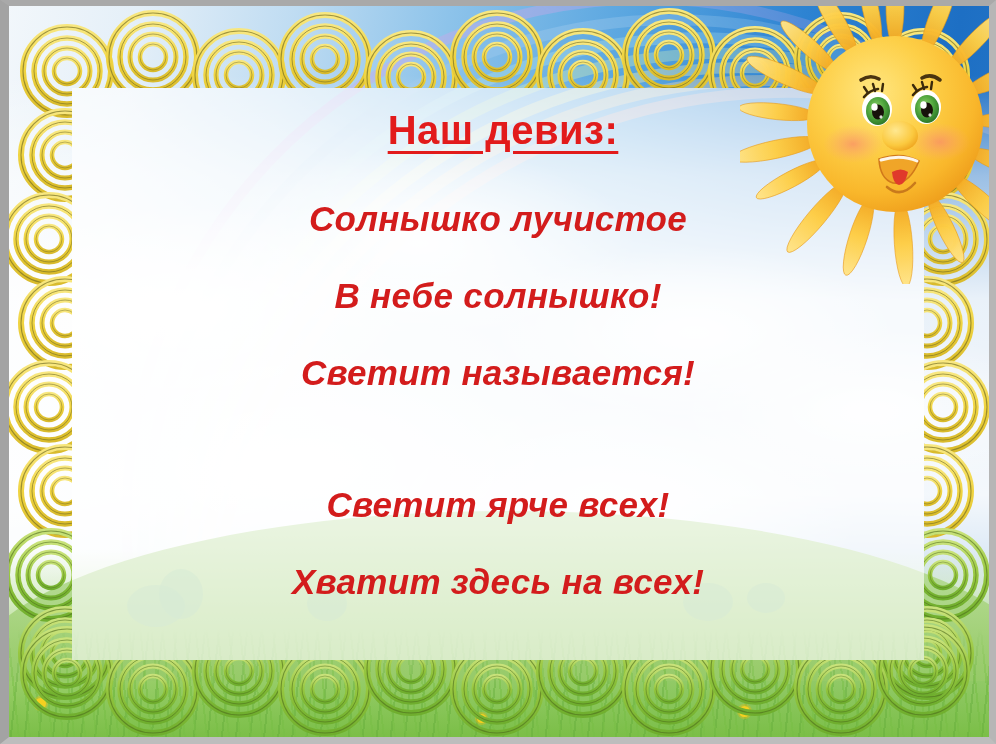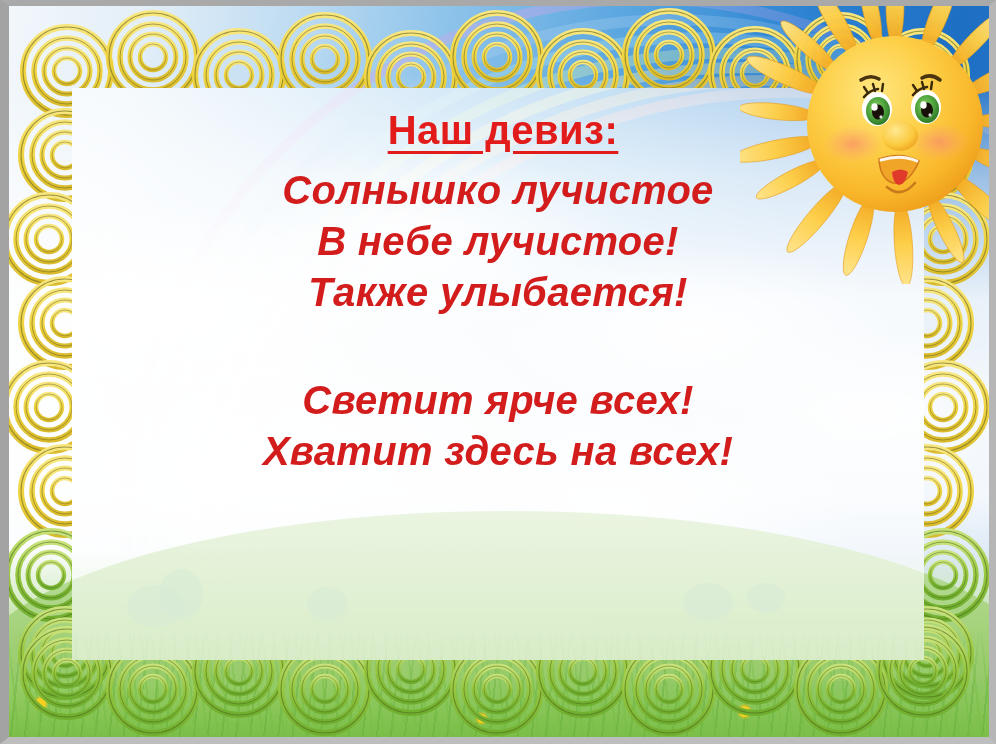--- a/index.html
+++ b/index.html
@@ -158,25 +158,26 @@
   .stanza {
     display: flex;
     flex-direction: column;
     align-items: center;
     width: 100%;
   }
   .verse-line {
     font-family: "Liberation Sans", sans-serif;
     font-style: italic;
     font-weight: bold;
-    font-size: 40px;
+    font-size: 35px;
     line-height: 1.28;
     color: #d31c1c;
     white-space: nowrap;
     letter-spacing: 0.3px;
+    margin-top: 32px;
   }
   .stanza-gap { height: 56px; }
 </style>
 </head>
 <body>
 
 <div class="slide">
 
   <div class="sky">
 
@@ -407,22 +408,22 @@
         </g>
       </g>
     </svg>
   </div>
 
   <div class="text-block">
     <div class="motto-title">Наш девиз:</div>
 
     <div class="stanza">
       <div class="verse-line">Солнышко лучистое</div>
-      <div class="verse-line">В небе лучистое!</div>
-      <div class="verse-line">Также улыбается!</div>
+      <div class="verse-line">В небе солнышко!</div>
+      <div class="verse-line">Светит называется!</div>
     </div>
 
     <div class="stanza-gap"></div>
 
     <div class="stanza">
       <div class="verse-line">Светит ярче всех!</div>
       <div class="verse-line">Хватит здесь на всех!</div>
     </div>
   </div>
 

